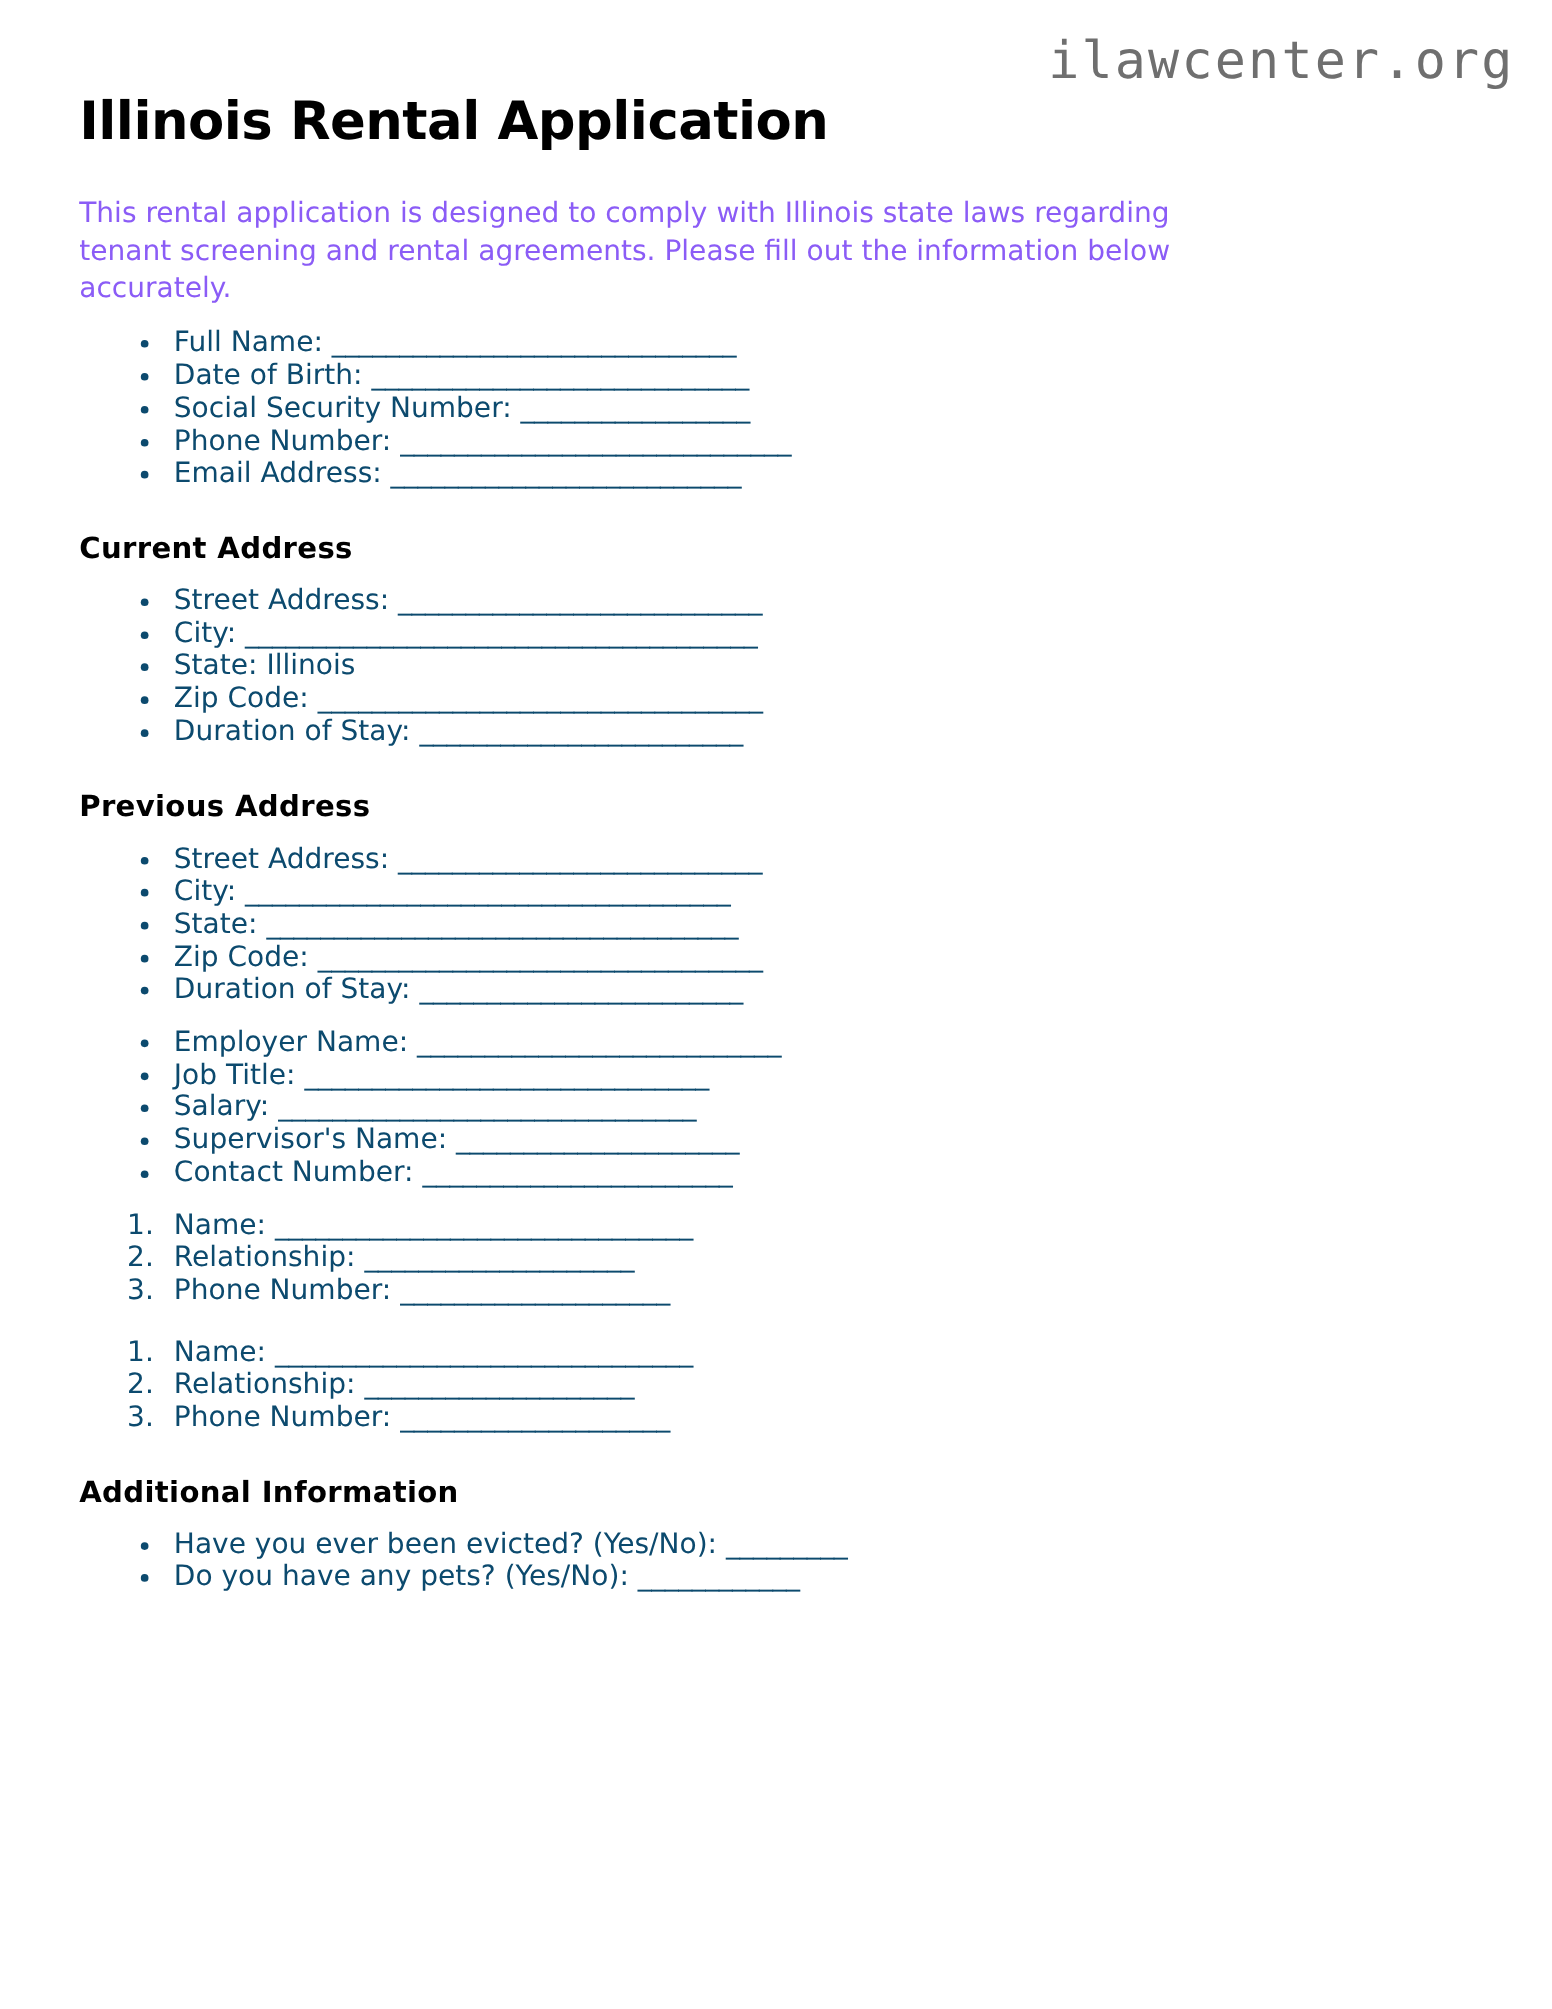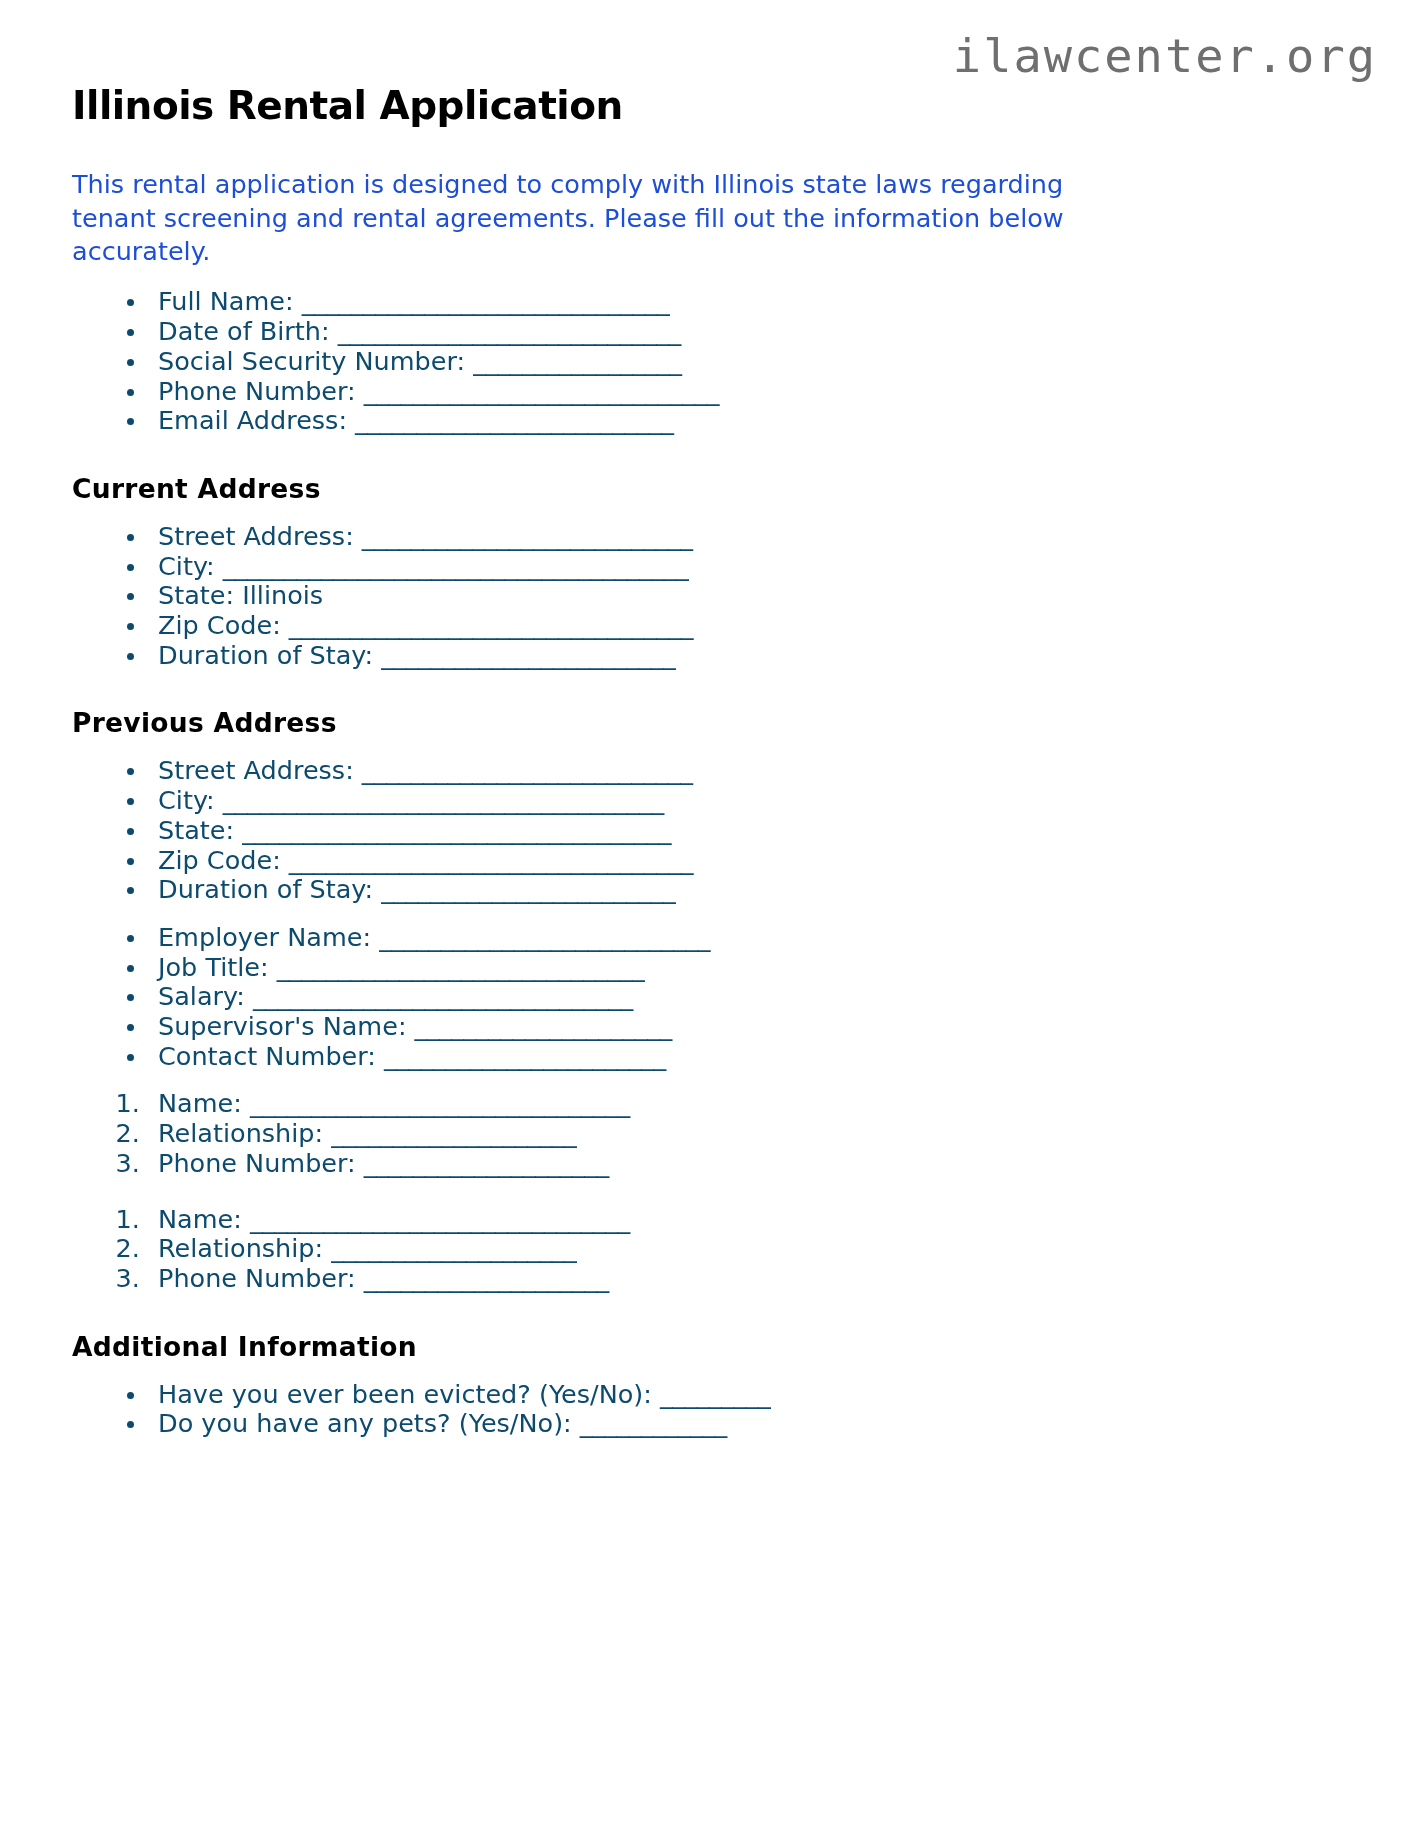--- a/index.html
+++ b/index.html
@@ -34,33 +34,33 @@
     letter-spacing: 2px;
     color: #6f6f6f;
     white-space: nowrap;
     line-height: 1;
   }
 
   h1.doc-title {
     margin: 0;
     padding-top: 84px;
     font-family: "DejaVu Sans", sans-serif;
-    font-size: 39px;
+    font-size: 48px;
     font-weight: bold;
     letter-spacing: -0.5px;
     line-height: 1.12;
     color: #000;
   }
 
   p.intro {
     margin: 40px 0 0 0;
     font-size: 25.5px;
     line-height: 1.33;
     max-width: 1020px;
-    color: #1d4ed8;
+    color: #8b5cf6;
   }
 
   h2.section {
     margin: 37px 0 0 0;
     font-size: 26.5px;
     font-weight: bold;
     letter-spacing: 0.3px;
   }
 
   ul.fields, ol.fields {

